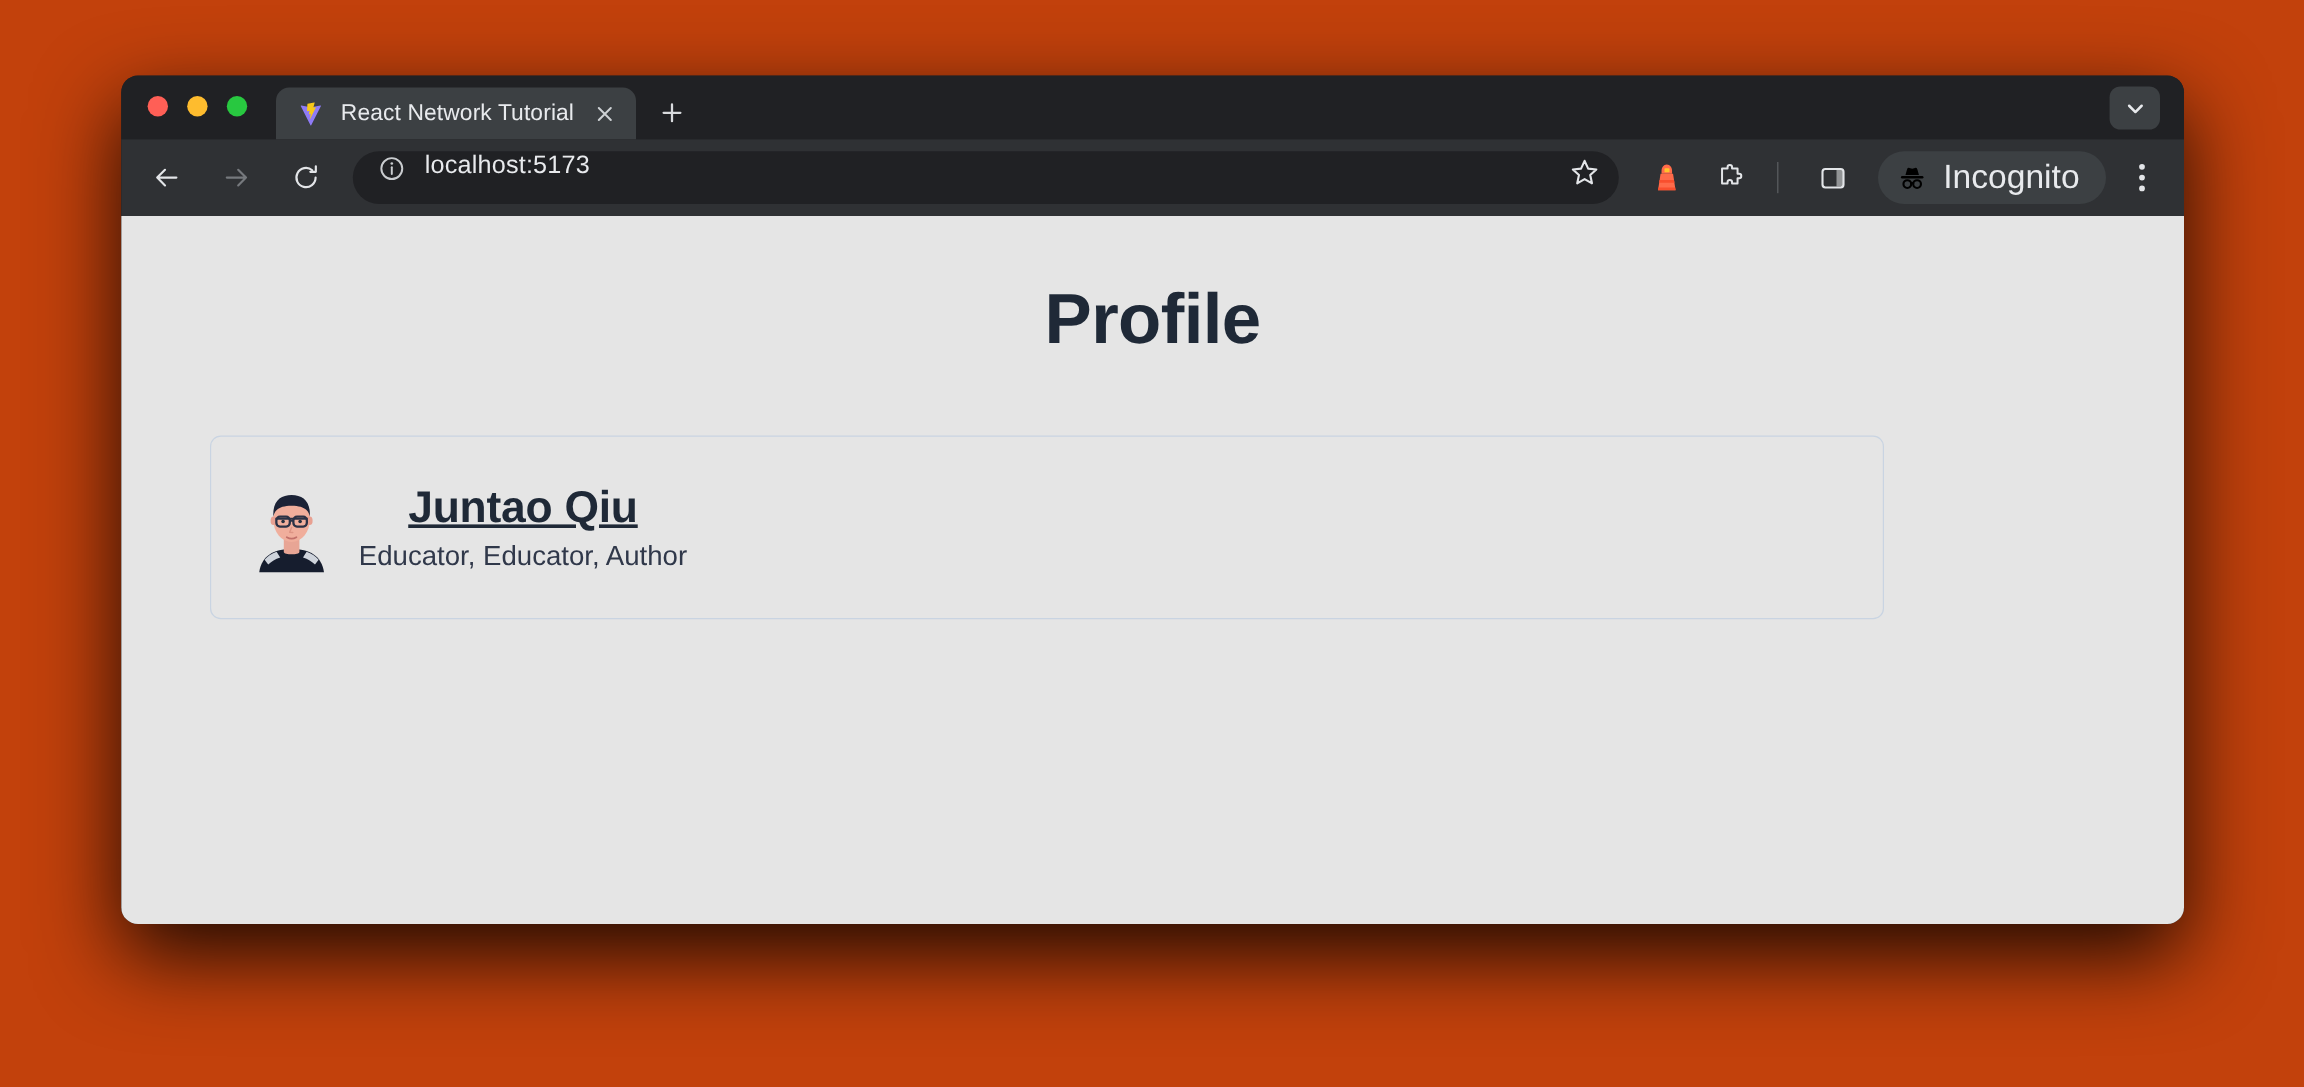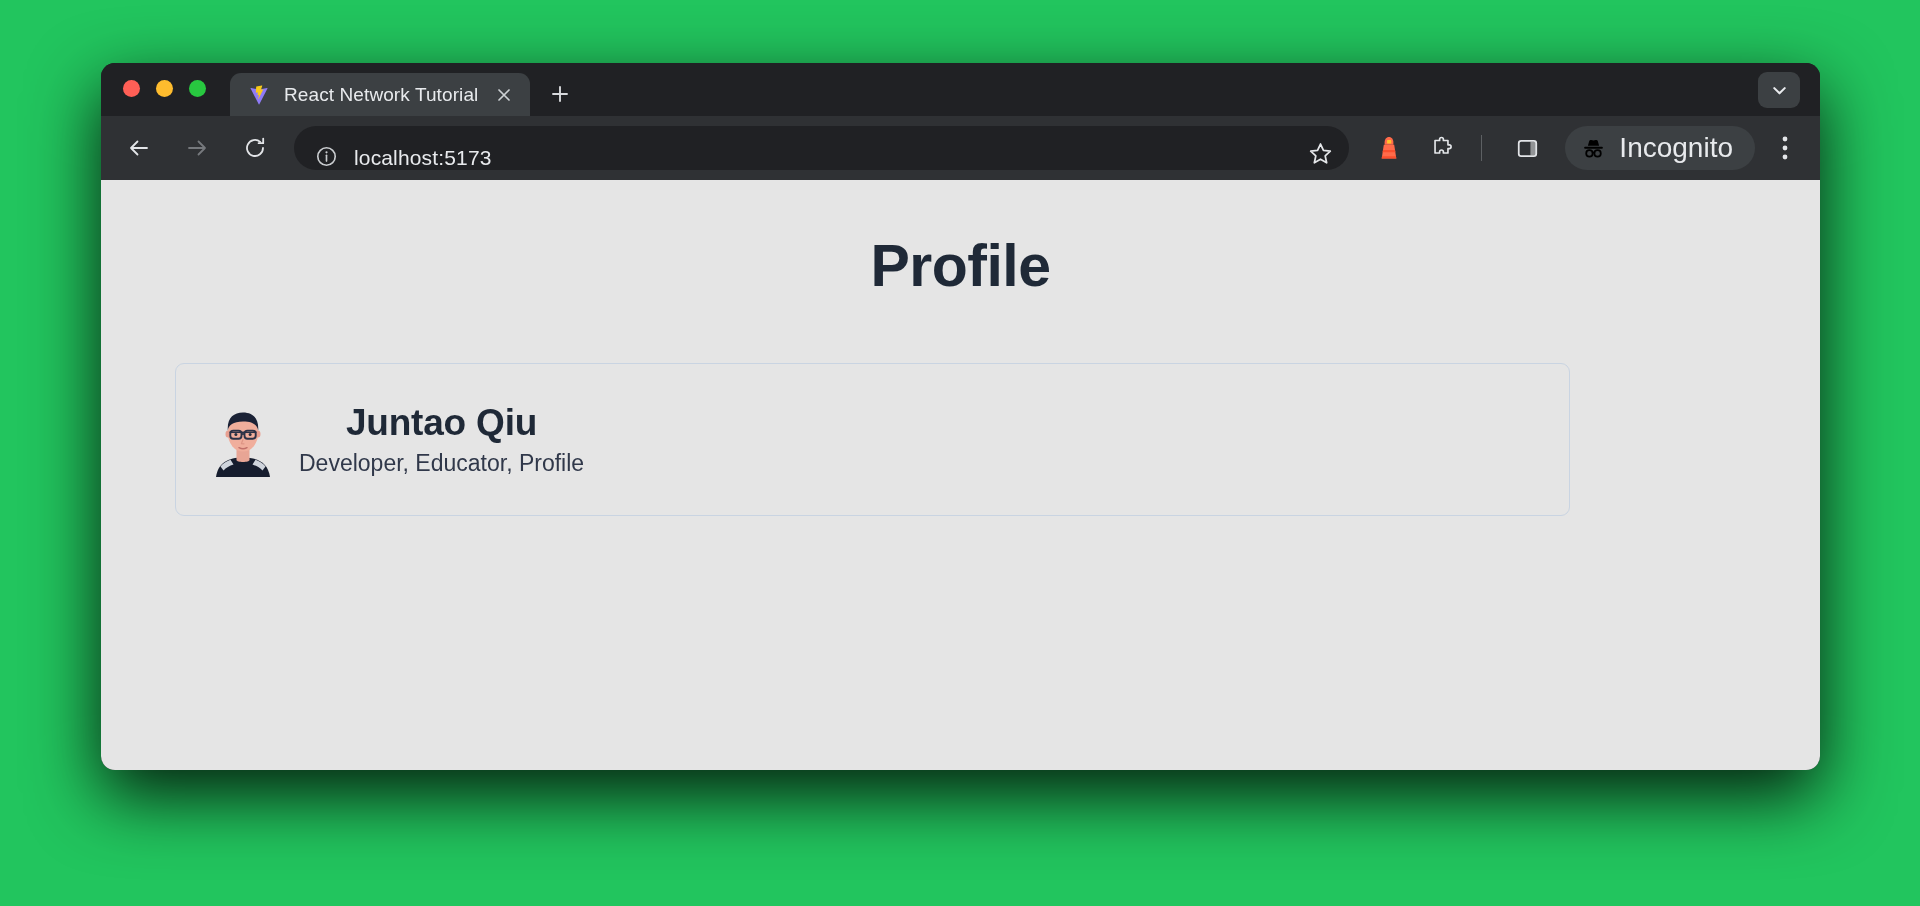--- a/index.html
+++ b/index.html
@@ -13,21 +13,21 @@
   body {
     font-family: "Liberation Sans", sans-serif;
     -webkit-font-smoothing: antialiased;
   }
 
   
   #desktop {
     position: relative;
     width: 1920px;
     height: 906px;
-    background: #22c55e;
+    background: #c2410c;
   }
 
   
   #browser-window {
     position: absolute;
     left: 101px;
     top: 63px;
     width: 1719px;
     height: 707px;
     border-radius: 14px;
@@ -148,21 +148,21 @@
   }
   .nav-btn.disabled { color: #76797d; }
   #reload-button { margin-right: 18px; }
 
   #omnibox {
     flex: 1 1 auto;
     height: 44px;
     background: #202124;
     border-radius: 22px;
     display: flex;
-    align-items: flex-end;
+    align-items: flex-start;
     padding: 0 8px 0 18px;
     margin-right: 8px;
     min-width: 0;
   }
   #site-info-button {
     width: 28px;
     height: 28px;
     flex: 0 0 28px;
     display: flex;
     align-items: center;
@@ -275,20 +275,21 @@
     flex: 0 0 62px;
     display: block;
   }
   #profile-name {
     margin: 0;
     font-size: 37px;
     font-weight: bold;
     color: #1f2937;
     line-height: 1.16;
     letter-spacing: -0.2px;
+    text-decoration: underline;
   }
   #profile-subtitle {
     margin: 5px 0 0 0;
     font-size: 23px;
     color: #30384a;
     line-height: 1.2;
   }
 </style>
 </head>
 <body>
@@ -443,21 +444,21 @@
 
               <ellipse cx="23.9" cy="31.6" rx="1.5" ry="1.5" fill="#27303f"></ellipse>
               <ellipse cx="38.1" cy="31.6" rx="1.5" ry="1.5" fill="#27303f"></ellipse>
 
               <path d="M31 36.5 L29.4 40.6 L32 40.8" fill="none" stroke="#dd9484" stroke-width="1.2" stroke-linecap="round" stroke-linejoin="round"></path>
               <path d="M27 44.7 Q31 47 35 44.7" fill="none" stroke="#c2706a" stroke-width="1.5" stroke-linecap="round"></path>
             </svg>
 
             <div>
               <div id="profile-name">Juntao Qiu</div>
-              <div id="profile-subtitle">Developer, Educator, Profile</div>
+              <div id="profile-subtitle">Educator, Educator, Author</div>
             </div>
 
           </div>
         </div>
 
       </div>
     </div>
 
   </div>
 </div>

